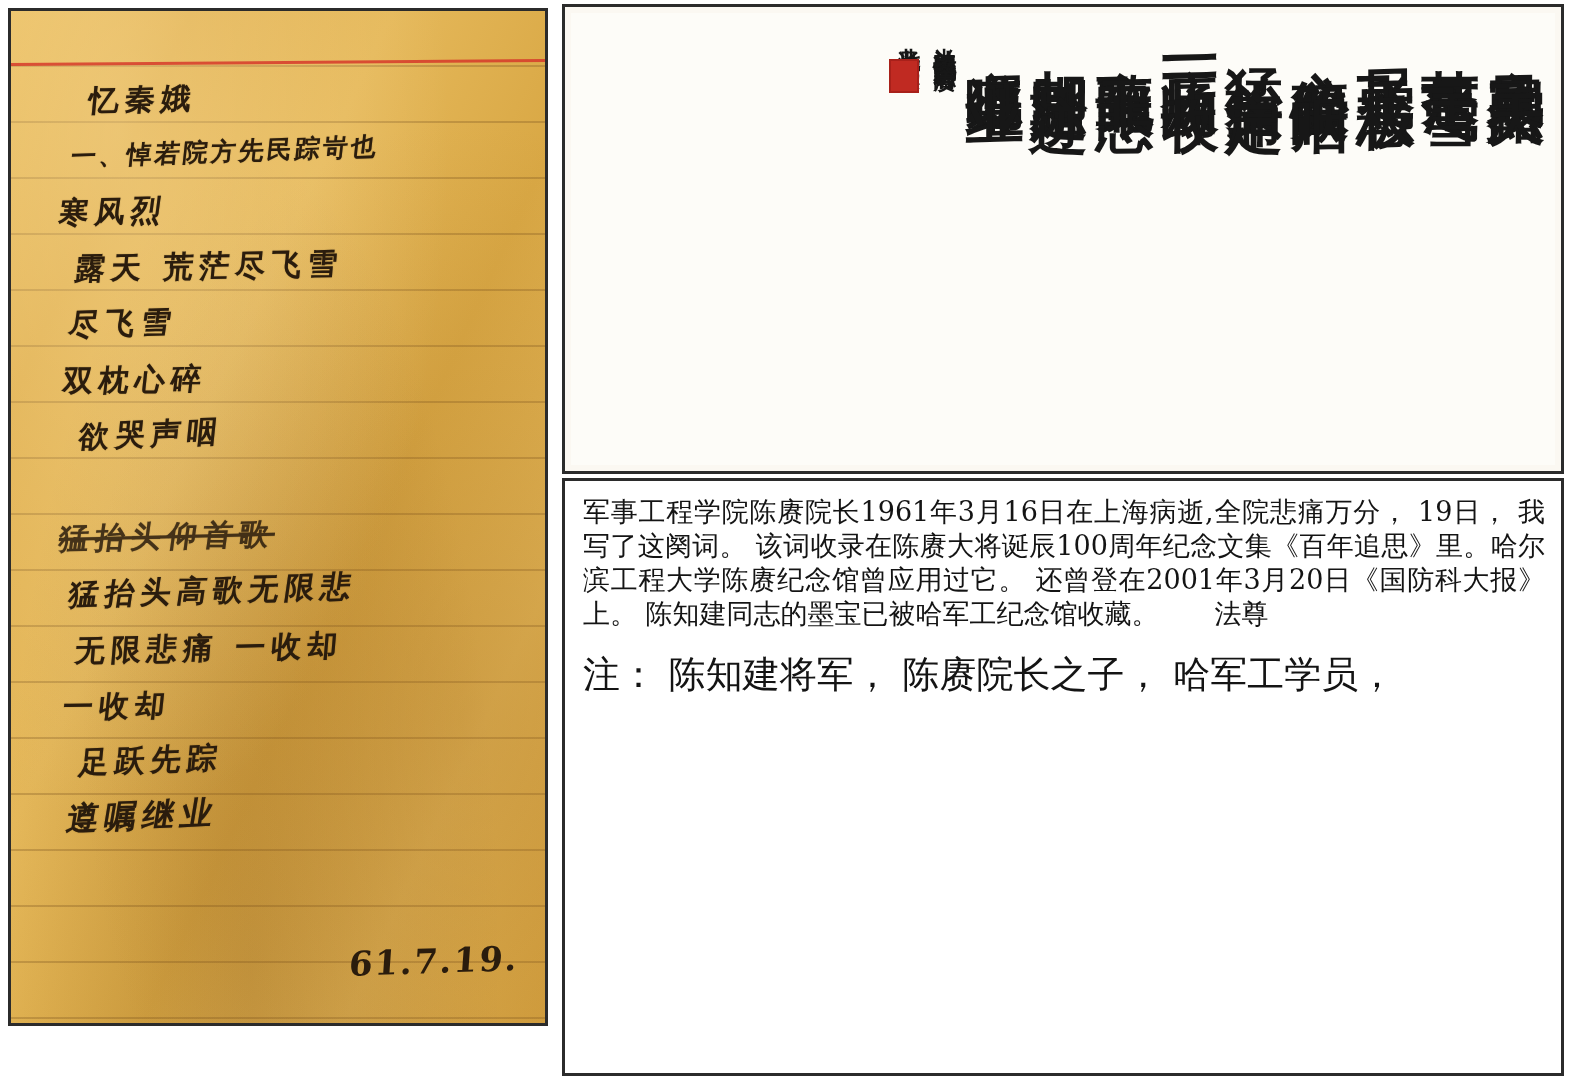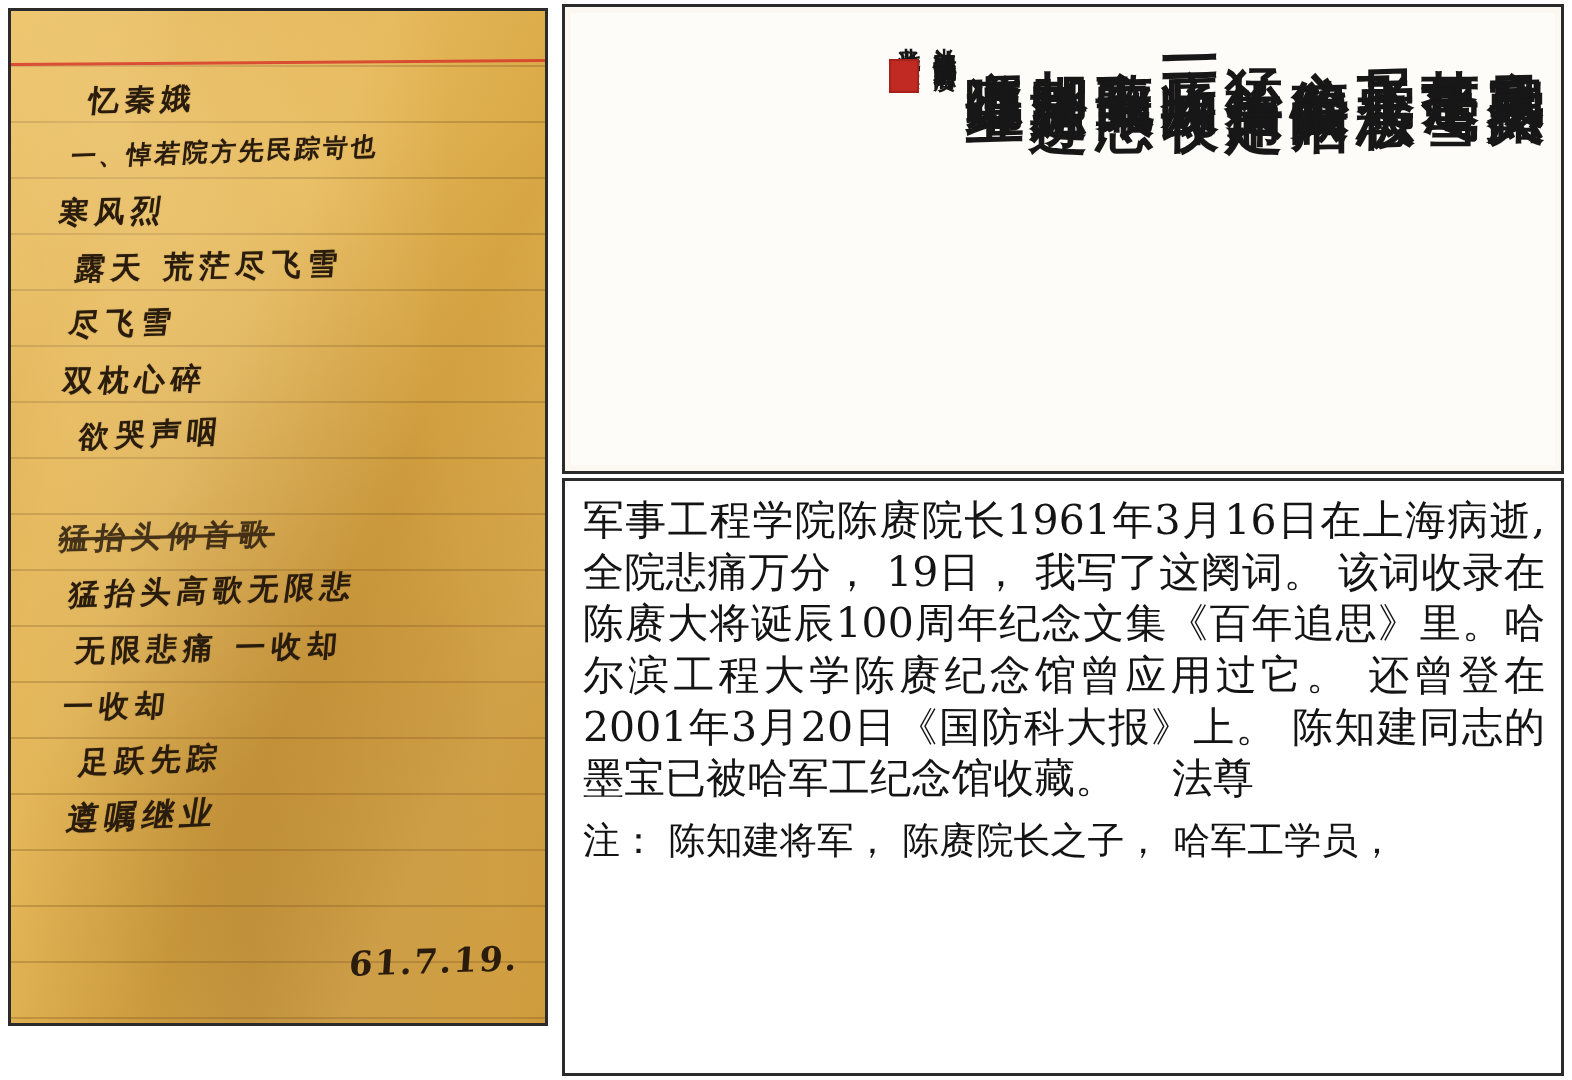--- a/index.html
+++ b/index.html
@@ -183,30 +183,30 @@
     border: 3px solid #2b2b2b;
     box-sizing: border-box;
     background: #ffffff;
     padding: 14px 16px 10px 18px;
     overflow: hidden;
   }
   .note p {
     margin: 0;
     font-family: "DejaVu Serif", serif;
     color: #141414;
-    font-size: 41px;
+    font-size: 27px;
     line-height: 1.26;
     letter-spacing: 0px;
     text-align: justify;
   }
   .note .body { text-indent: 0; }
   .note .footnote {
     font-size: 37px;
     line-height: 1.3;
-    margin-top: 12px;
+    margin-top: 20px;
   }
   .note .footnote2 {
     font-size: 37px;
     line-height: 1.3;
     text-align: center;
   }
   .sig-space { display: inline-block; width: 56px; }
 </style>
 </head>
 <body>

